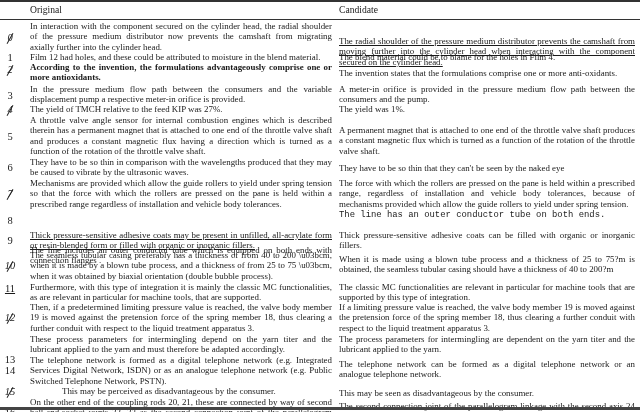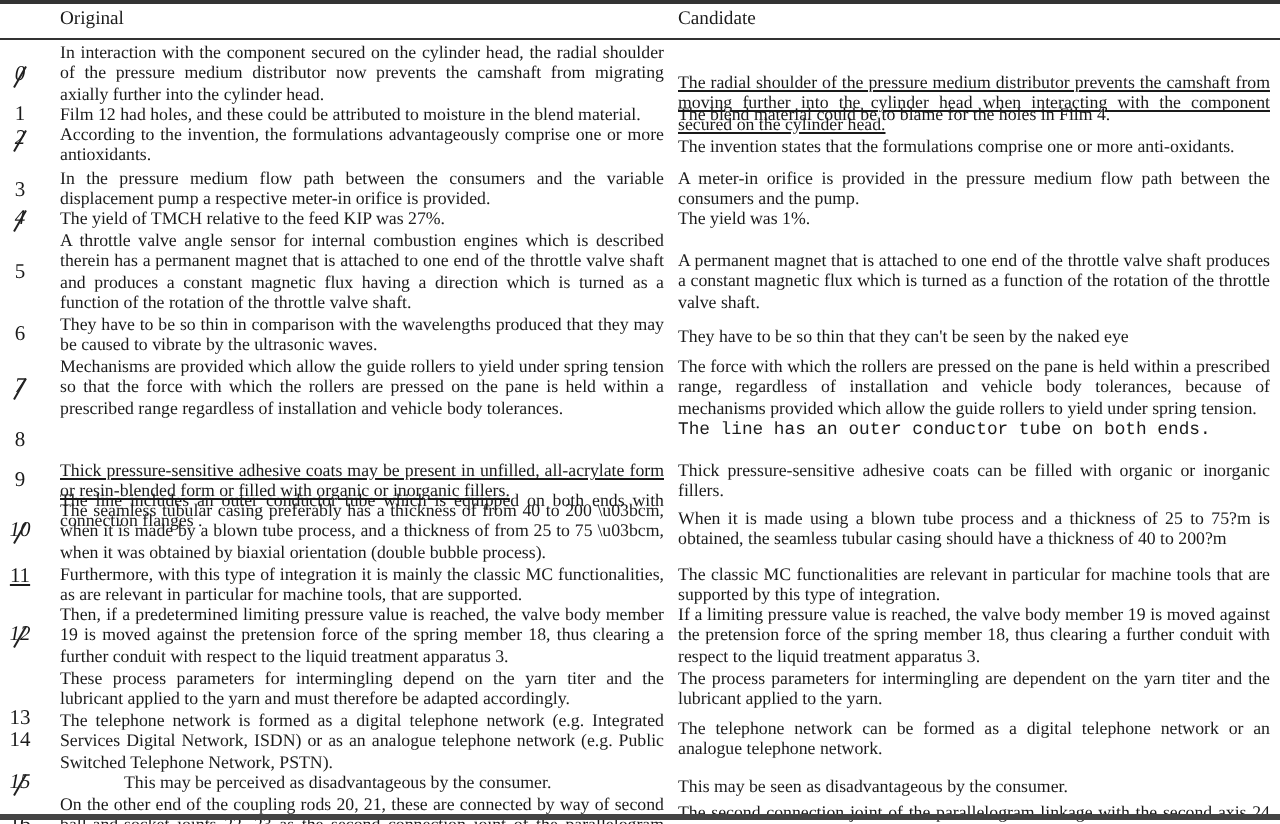--- a/index.html
+++ b/index.html
@@ -46,21 +46,21 @@
         <div class="cell orig" style="top: 0px;">In interaction with the component secured on the cylinder head, the radial shoulder of the pressure medium distributor now prevents the camshaft from migrating axially further into the cylinder head.</div>
         <div class="cell cand" style="top: 15px; text-decoration: underline;">The radial shoulder of the pressure medium distributor prevents the camshaft from moving further into the cylinder head when interacting with the component secured on the cylinder head.</div>
       </div>
       <div class="row" style="top: 52px;">
         <div class="num" style="top: 0px;"><span>1</span></div>
         <div class="cell orig" style="top: 0px;">Film 12 had holes, and these could be attributed to moisture in the blend material.</div>
         <div class="cell cand" style="top: 0px;">The blend material could be to blame for the holes in Film 4.</div>
       </div>
       <div class="row" style="top: 62px;">
         <div class="num struck" style="top: 2px;"><span>2</span><span class="slash"></span></div>
-        <div class="cell orig" style="top: 0px;">According to the invention, the formulations advantageously comprise one or more antioxidants.</div>
+        <div class="cell orig" style="top: 0px; font-weight: bold;">According to the invention, the formulations advantageously comprise one or more antioxidants.</div>
         <div class="cell cand" style="top: 6px;">The invention states that the formulations comprise one or more anti-oxidants.</div>
       </div>
       <div class="row" style="top: 84px;">
         <div class="num" style="top: 6px;"><span>3</span></div>
         <div class="cell orig" style="top: 0px;">In the pressure medium flow path between the consumers and the variable displacement pump a respective meter-in orifice is provided.</div>
         <div class="cell cand" style="top: 0px;">A meter-in orifice is provided in the pressure medium flow path between the consumers and the pump.</div>
       </div>
       <div class="row" style="top: 104px;">
         <div class="num struck" style="top: 0px;"><span>4</span><span class="slash"></span></div>
         <div class="cell orig" style="top: 0px;">The yield of TMCH relative to the feed KIP was 27%.</div>

